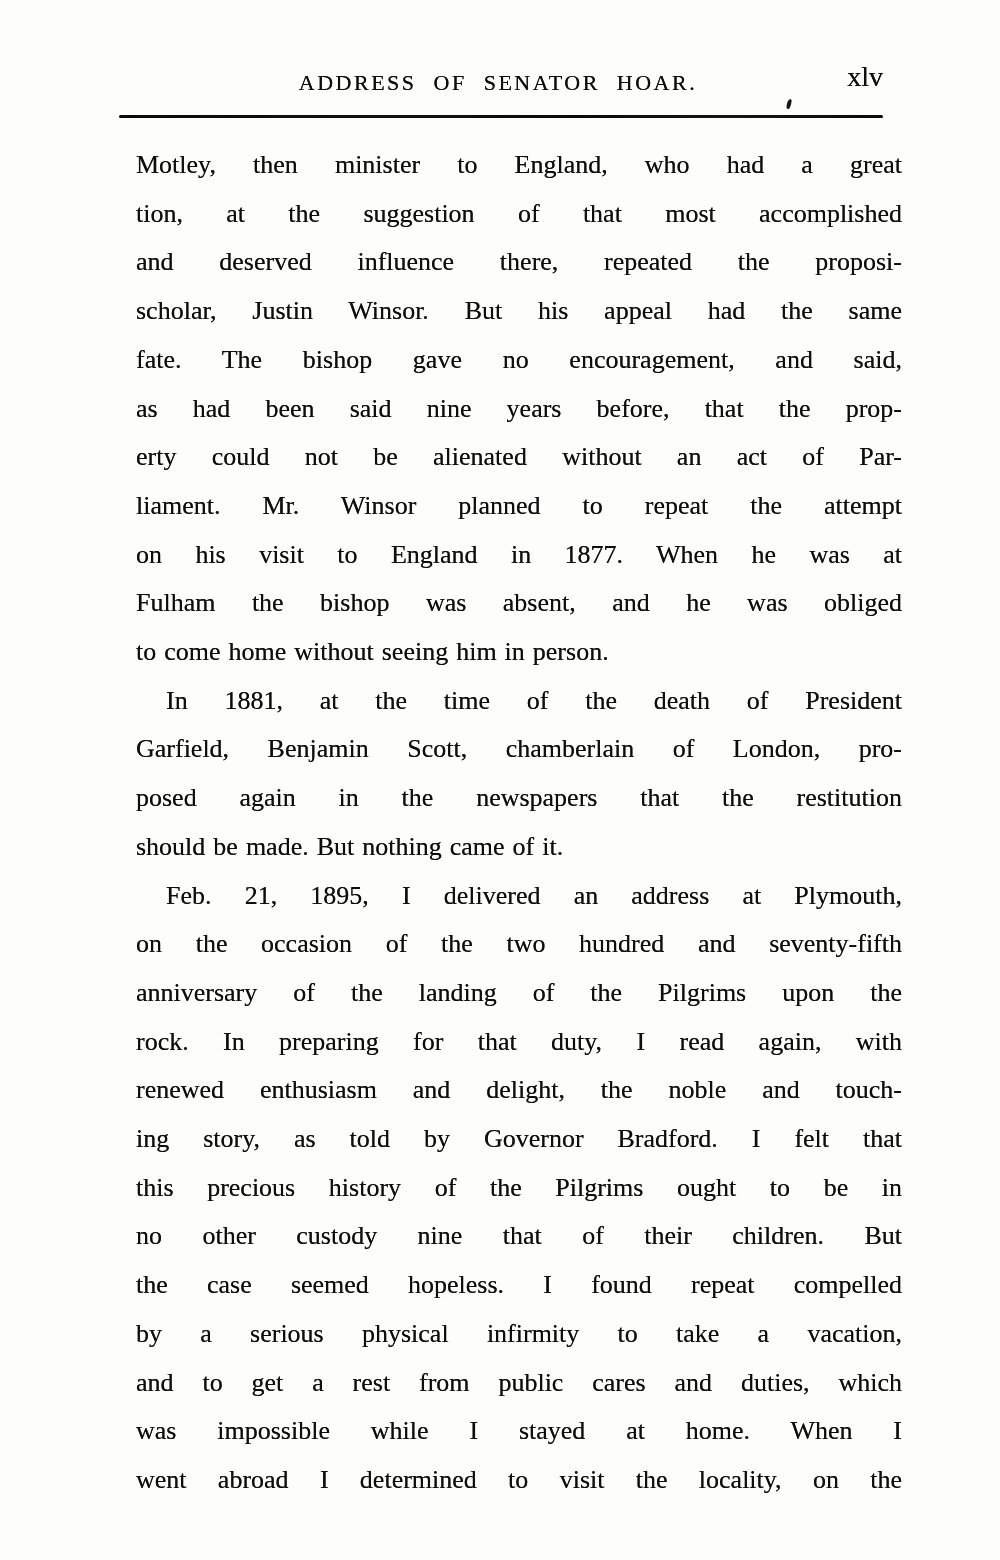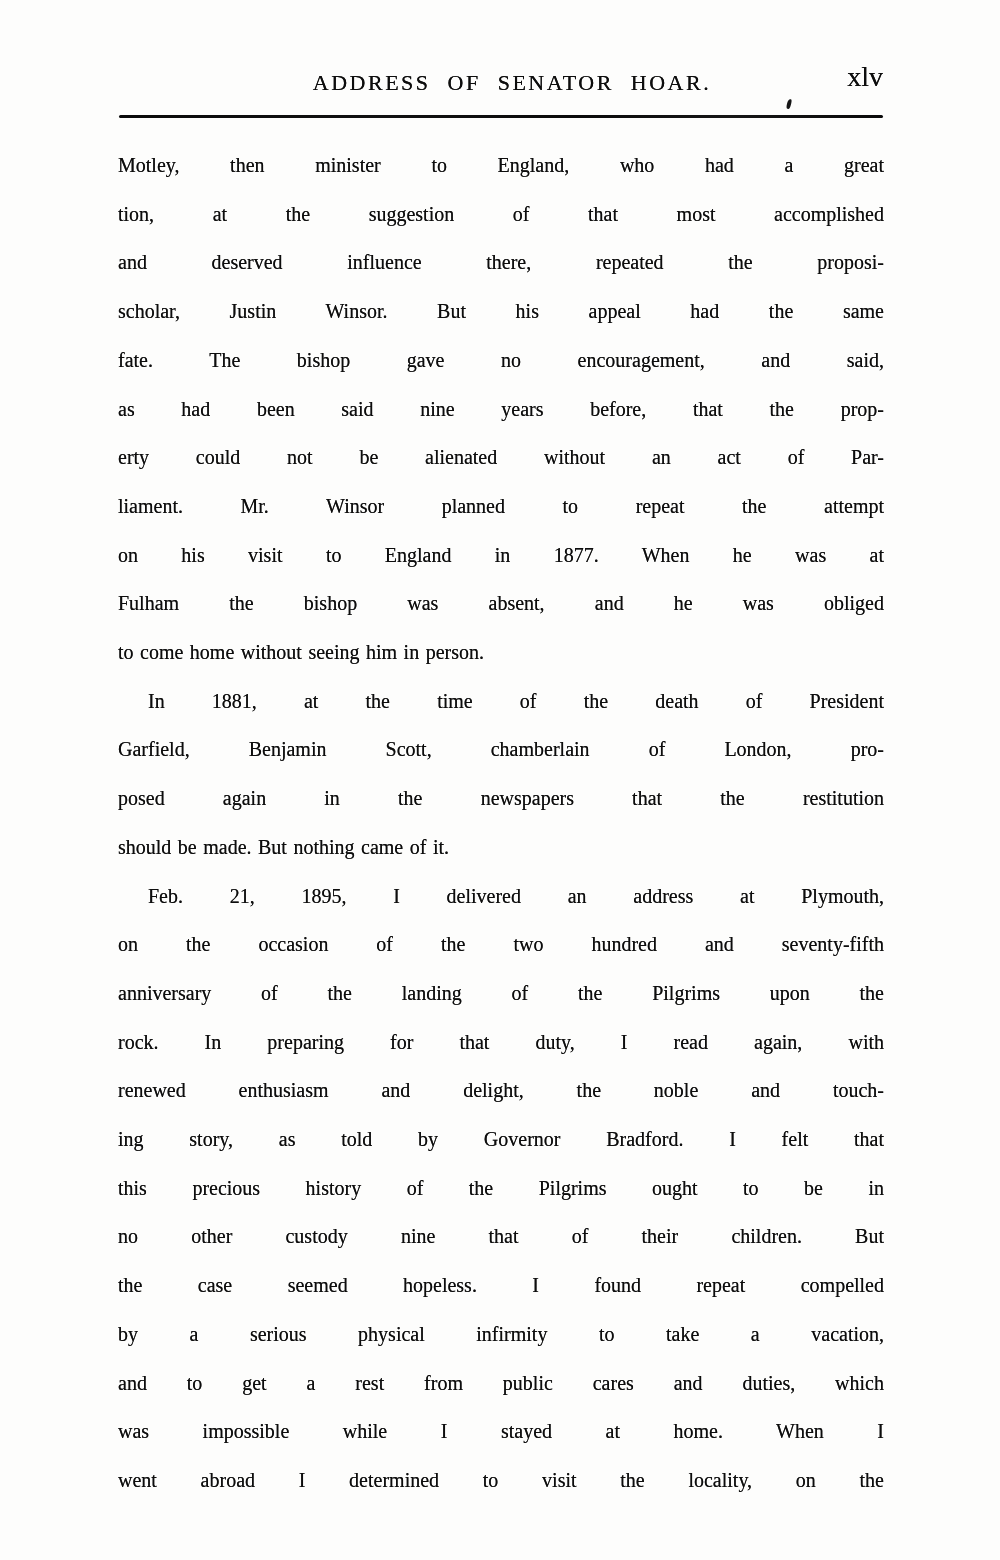--- a/index.html
+++ b/index.html
@@ -13,21 +13,21 @@
     height: 1560px;
     margin: 0 auto;
     background: #fdfdfc;
     font-family: "Liberation Serif", "DejaVu Serif", serif;
     color: #0d0d0d;
     overflow: hidden;
   }
   .running-header {
     position: absolute;
     top: 70px;
-    left: 134px;
+    left: 120px;
     width: 756px;
     text-align: center;
     font-size: 22px;
     letter-spacing: 2.5px;
     word-spacing: 9px;
     font-weight: normal;
     text-shadow: 0 0 0.6px rgba(0,0,0,0.85);
     white-space: nowrap;
   }
   .page-number {
@@ -52,23 +52,23 @@
     left: 787px;
     width: 4px;
     height: 10px;
     background: #151515;
     border-radius: 60% 40% 50% 50%;
     transform: rotate(14deg);
   }
   .body-text {
     position: absolute;
     top: 141px;
-    left: 118px;
+    left: 136px;
     width: 766px;
-    font-size: 20px;
+    font-size: 26px;
     line-height: 48.7px;
     text-shadow: 0 0 0.5px rgba(0,0,0,0.7);
   }
   .paragraph { margin: 0; }
   .line {
     text-align: justify;
     text-align-last: justify;
     text-justify: inter-word;
     word-spacing: 1.5px;
   }

